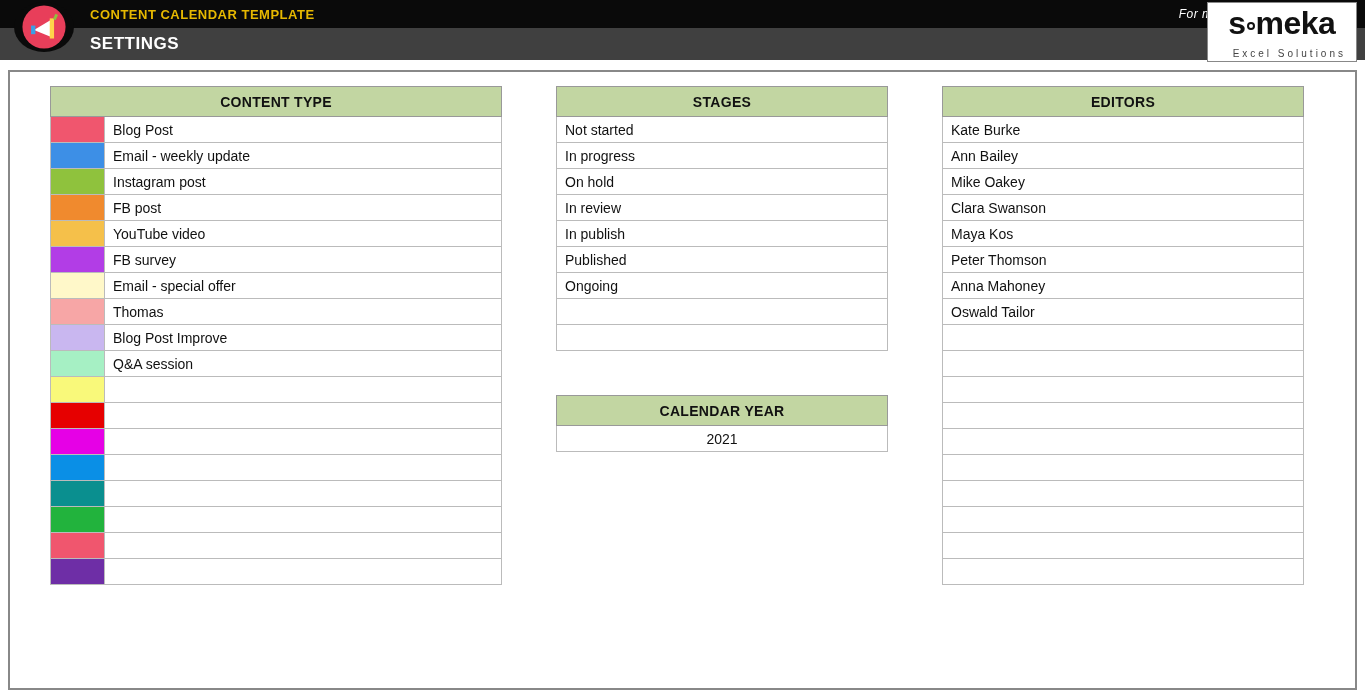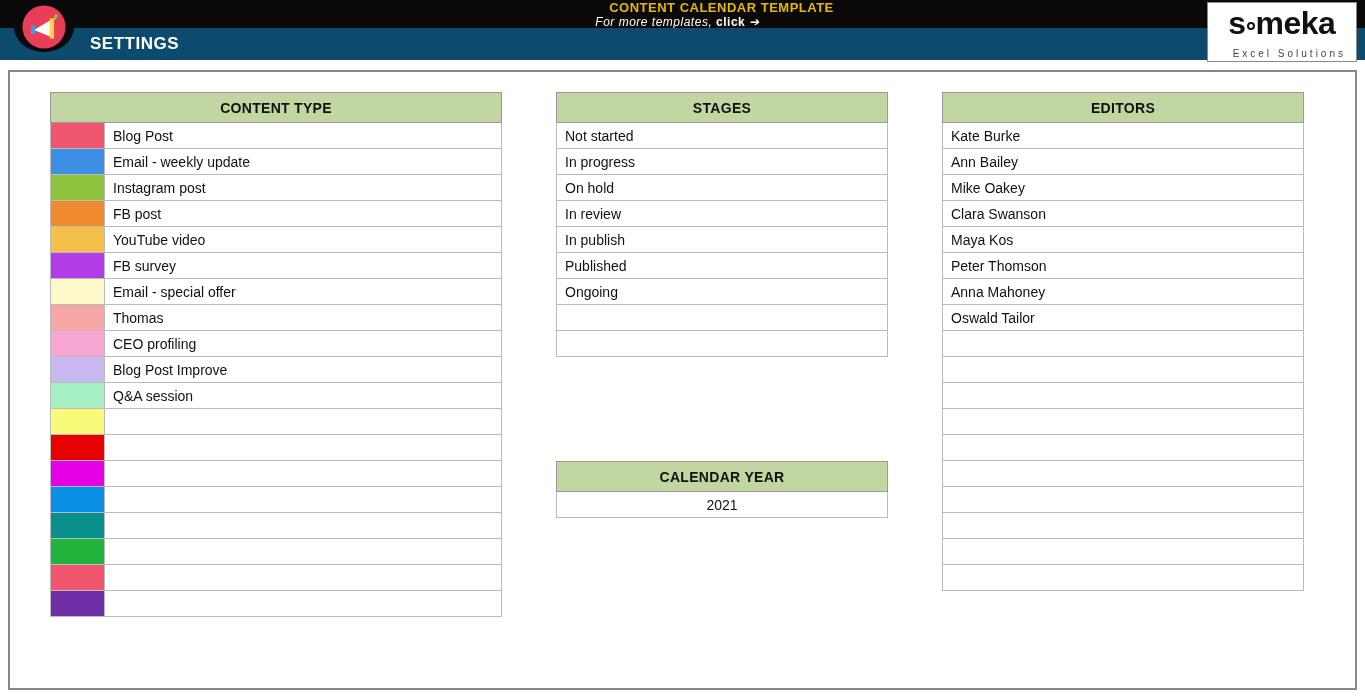--- a/index.html
+++ b/index.html
@@ -1,51 +1,51 @@
 <!DOCTYPE html>
 <html><head>
 <meta charset="utf-8">
 <style>
   * { box-sizing: border-box; margin: 0; padding: 0; }
   body { font-family: "Segoe UI", Tahoma, Geneva, Verdana, sans-serif; background: #fff; font-size: 14px; color: #111; }
   
-  .topbar { background: #0a0a0a; height: 28px; display: flex; align-items: center; padding: 0 12px; color: #e6b800; font-size: 13px; font-weight: 600; letter-spacing: 0.5px; flex-direction: column; }
+  .topbar { background: #0a0a0a; height: 28px; display: flex; align-items: center; padding: 0 12px; color: #e6b800; font-size: 13px; font-weight: 600; letter-spacing: 0.5px; }
   .topbar .spacer { flex: 1; }
   .topbar .more { color: #fff; font-weight: 400; font-style: italic; font-size: 12px; margin-right: 10px; }
   .topbar .more b { font-weight: 700; font-style: normal; }
   .arrow { color: #fff; font-size: 12px; }
 
-  .subbar { background: #0c4a6e; height: 32px; display: flex; align-items: center; padding: 0 12px 0 90px; color: #fff; font-size: 17px; font-weight: 600; letter-spacing: 0.5px; position: relative; }
+  .subbar { background: #404040; height: 32px; display: flex; align-items: center; padding: 0 12px 0 90px; color: #fff; font-size: 17px; font-weight: 600; letter-spacing: 0.5px; position: relative; }
   .subbar .spacer { flex: 1; }
   .subbar .contact { font-style: italic; font-size: 12px; font-weight: 400; color: #e6e6e6; margin-right: 10px; }
 
   .logo-badge { position: absolute; left: 14px; top: 2px; z-index: 5; width: 60px; height: 50px; background: #0a0a0a; border-radius: 50%; display: flex; align-items: center; justify-content: center; }
   .logo-badge svg { width: 46px; height: 46px; }
 
   .someka-box { position: absolute; right: 8px; top: 2px; z-index: 5; background: #fff; border: 1px solid #888; padding: 4px 10px 2px; line-height: 1; text-align: center; }
   .someka-box .main { font-size: 32px; font-weight: 700; color: #111; letter-spacing: -0.5px; }
   .someka-box .dot { display:inline-block; width:8px; height:8px; border:2px solid #111; border-radius:50%; vertical-align:middle; margin: 0 1px; }
   .someka-box .sub { font-size: 10px; color: #444; letter-spacing: 3px; margin-top: 10px; padding-left: 15px; }
 
   .page-wrap { position: relative; }
-  .content-frame { margin: 10px 8px; border: 2px solid #888; padding: 20px 40px 20px; min-height: 620px; }
+  .content-frame { margin: 10px 8px; border: 2px solid #888; padding: 14px 40px 20px; min-height: 620px; }
 
   .columns { display: flex; gap: 54px; align-items: flex-start; }
 
   .col { flex: 1; }
 
   table.grid { width: 100%; border-collapse: collapse; background: #fff; }
   table.grid th { background: #c2d6a2; border: 1px solid #999; height: 30px; text-align: center; font-size: 14px; font-weight: 700; letter-spacing: 0.3px; }
   table.grid td { border: 1px solid #bbb; height: 26px; padding: 0 8px; vertical-align: middle; font-size: 14px; color: #111; }
   table.grid td.swatch { width: 54px; padding: 0; }
   .sw { width: 100%; height: 100%; display: block; }
 
   .col-ct table.grid th {  }
   .col-ct { flex: 0 0 452px; }
-  .col-mid { flex: 0 0 332px; display: flex; flex-direction: column; gap: 104px; }
+  .col-mid { flex: 0 0 332px; display: flex; flex-direction: column; gap: 44px; }
   .col-ed { flex: 0 0 362px; }
 
   .center { text-align: center; border-radius: 7px; }
 </style>
 </head>
 <body>
 
 <div class="page-wrap">
 
   <div class="logo-badge">
@@ -131,26 +131,20 @@
                 <td>Email - special offer</td>
               </tr>
               <tr>
                 <td class="swatch">
                   <span class="sw" style="background: rgb(247, 166, 166);"></span>
                 </td>
                 <td>Thomas</td>
               </tr>
               <tr>
                 <td class="swatch">
-                  <span class="sw" style="background: rgb(247, 166, 209);"></span>
-                </td>
-                <td>CEO profiling</td>
-              </tr>
-              <tr>
-                <td class="swatch">
                   <span class="sw" style="background: rgb(201, 183, 240);"></span>
                 </td>
                 <td>Blog Post Improve</td>
               </tr>
               <tr>
                 <td class="swatch">
                   <span class="sw" style="background: rgb(166, 240, 196);"></span>
                 </td>
                 <td>Q&amp;A session</td>
               </tr>

